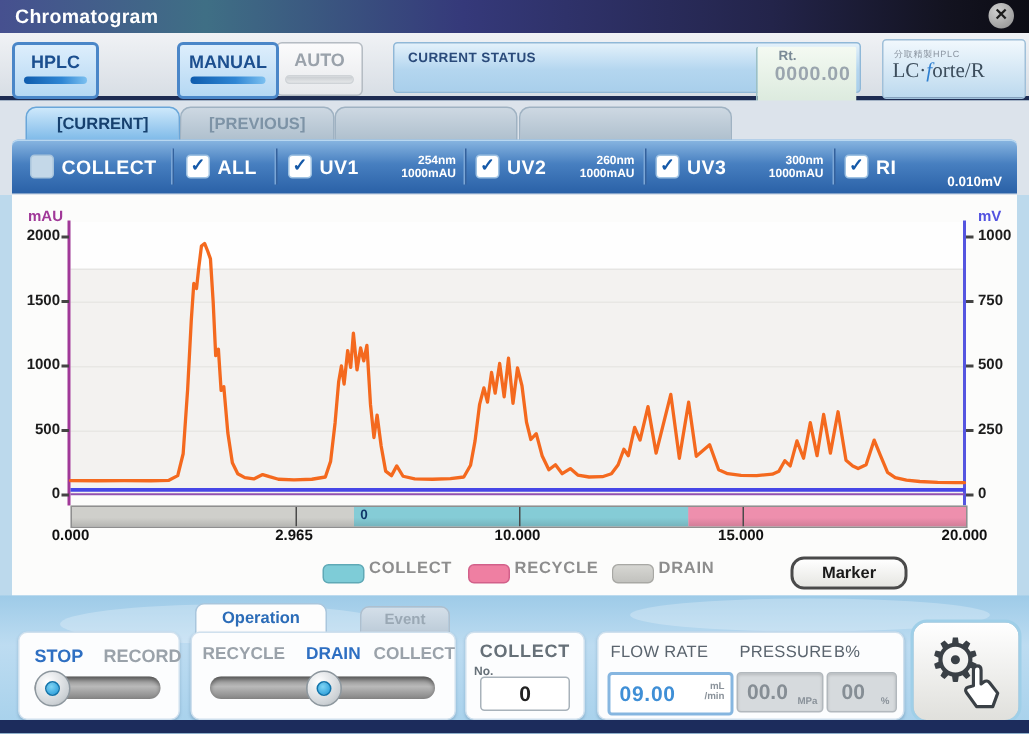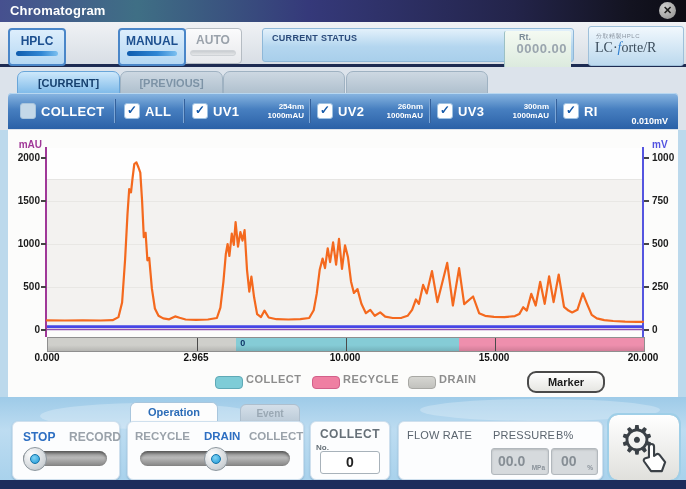--- a/index.html
+++ b/index.html
@@ -303,20 +303,27 @@
     <div class="abs" style="left:0;top:5px;width:78px;text-align:center;font-size:12px;font-weight:bold;color:#667078;letter-spacing:.5px;">COLLECT</div>
     <div class="abs" style="left:5px;top:21px;font-size:8px;font-weight:bold;color:#667078;">No.</div>
     <div class="field field-white" style="left:9px;top:29px;width:58px;height:21px;line-height:21px;font-size:14px;font-weight:bold;color:#222;border-width:1px;border-color:#a8b2ba;">0</div>
   </div>
 
   <div class="abs panel" style="left:398px;width:203px;">
     <span class="abs p4-lbl" style="left:8px;top:7px;">FLOW RATE</span>
     <span class="abs p4-lbl" style="left:94px;top:7px;">PRESSURE</span>
     <span class="abs p4-lbl" style="left:157px;top:7px;">B%</span>
 
+    <div class="field field-white" style="left:6px;top:26px;width:80px;height:25px;">
+      <span style="position:absolute;left:6px;top:4px;font-size:14px;font-weight:bold;color:#3f8fd6;letter-spacing:.5px;">09.00</span>
+      <span class="unit-stack" style="position:absolute;right:4px;top:4px;">
+        <span style="display:block;text-align:right;">mL</span>
+        <span style="display:block;">/min</span>
+      </span>
+    </div>
     <div class="field field-grey" style="left:92px;top:26px;width:56px;height:25px;">
       <span style="position:absolute;left:6px;top:4px;font-size:14px;font-weight:bold;color:#868e95;">00.0</span>
       <span class="unit-stack" style="position:absolute;right:3px;bottom:3px;">MPa</span>
     </div>
     <div class="field field-grey" style="left:152px;top:26px;width:45px;height:25px;">
       <span style="position:absolute;left:9px;top:4px;font-size:14px;font-weight:bold;color:#868e95;">00</span>
       <span class="unit-stack" style="position:absolute;right:4px;bottom:3px;">%</span>
     </div>
   </div>
 

